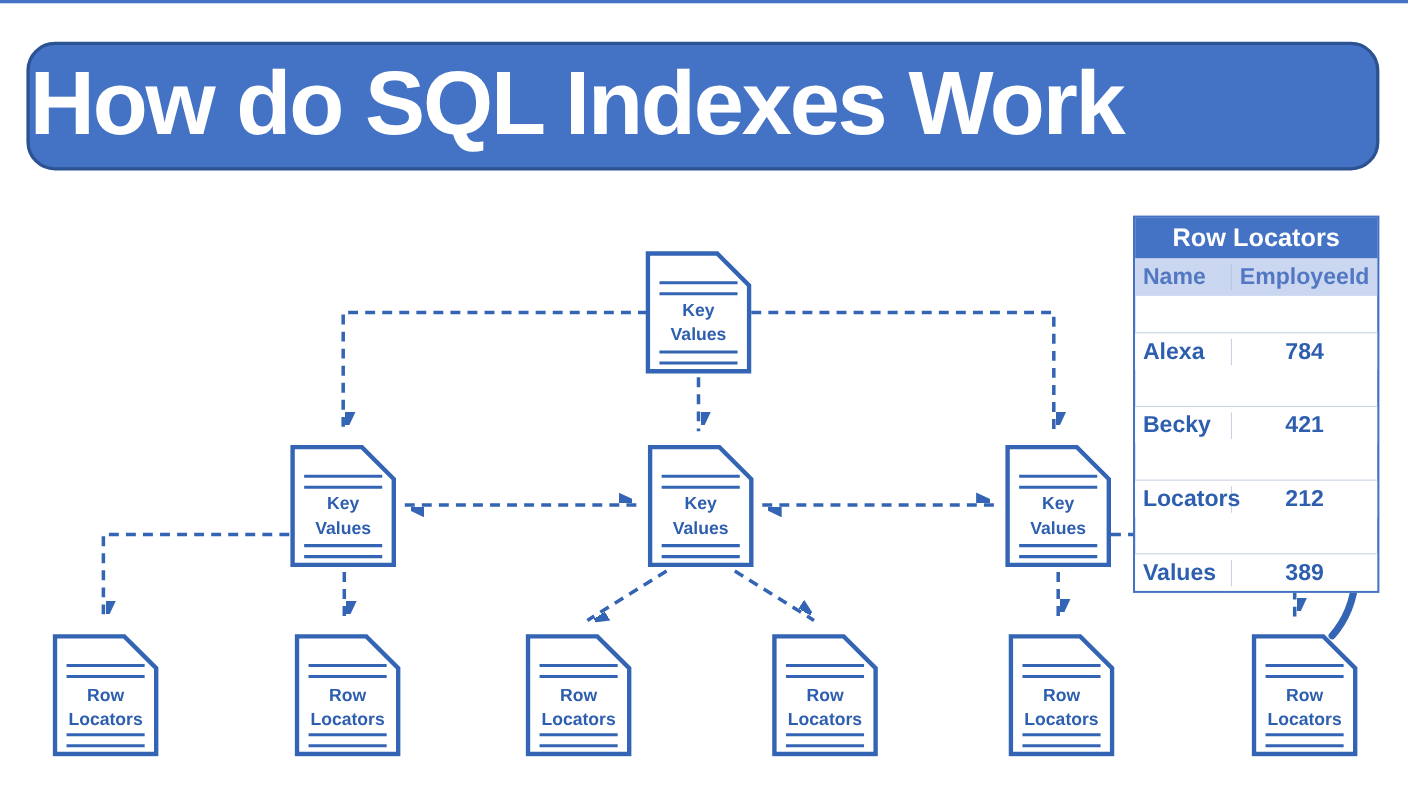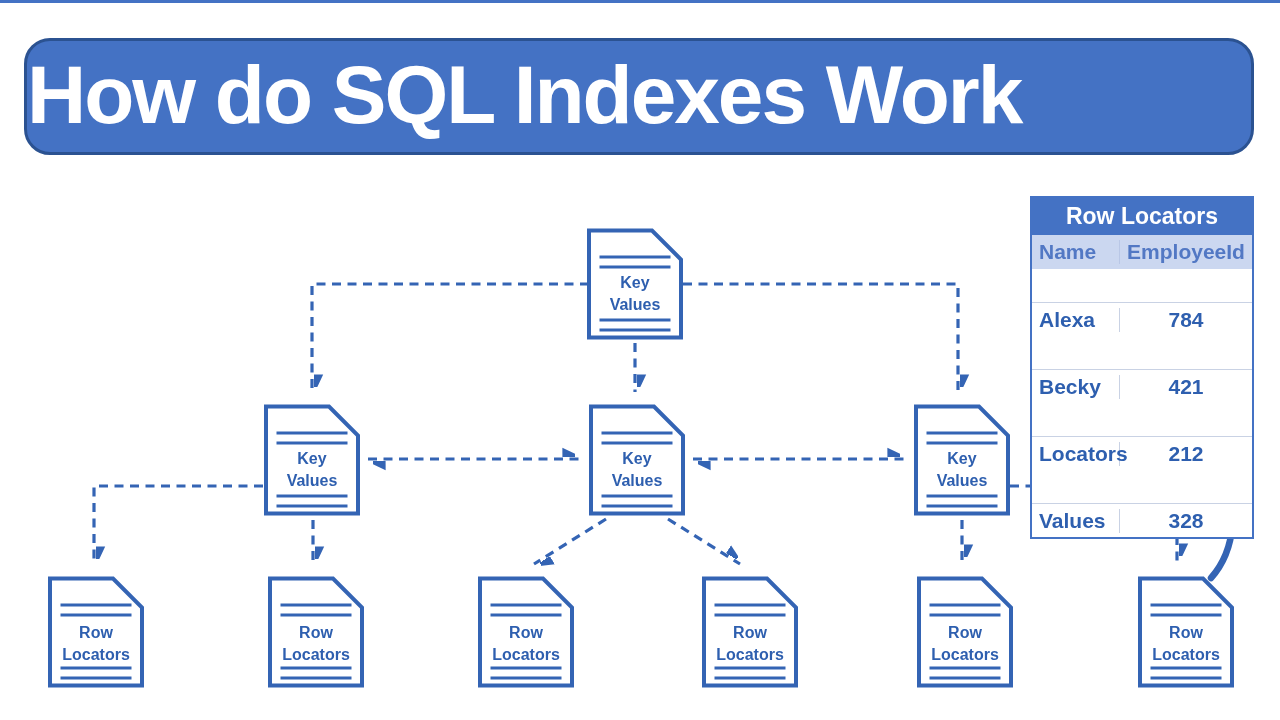--- a/index.html
+++ b/index.html
@@ -165,17 +165,17 @@
     <div class="rl-row">
       <div class="col-name">Becky</div>
       <div class="col-id">421</div>
     </div>
     <div class="rl-row">
       <div class="col-name">Locators</div>
       <div class="col-id">212</div>
     </div>
     <div class="rl-row">
       <div class="col-name">Values</div>
-      <div class="col-id">328</div>
+      <div class="col-id">389</div>
     </div>
   </div>
 
 </div>
 
 </body></html>

